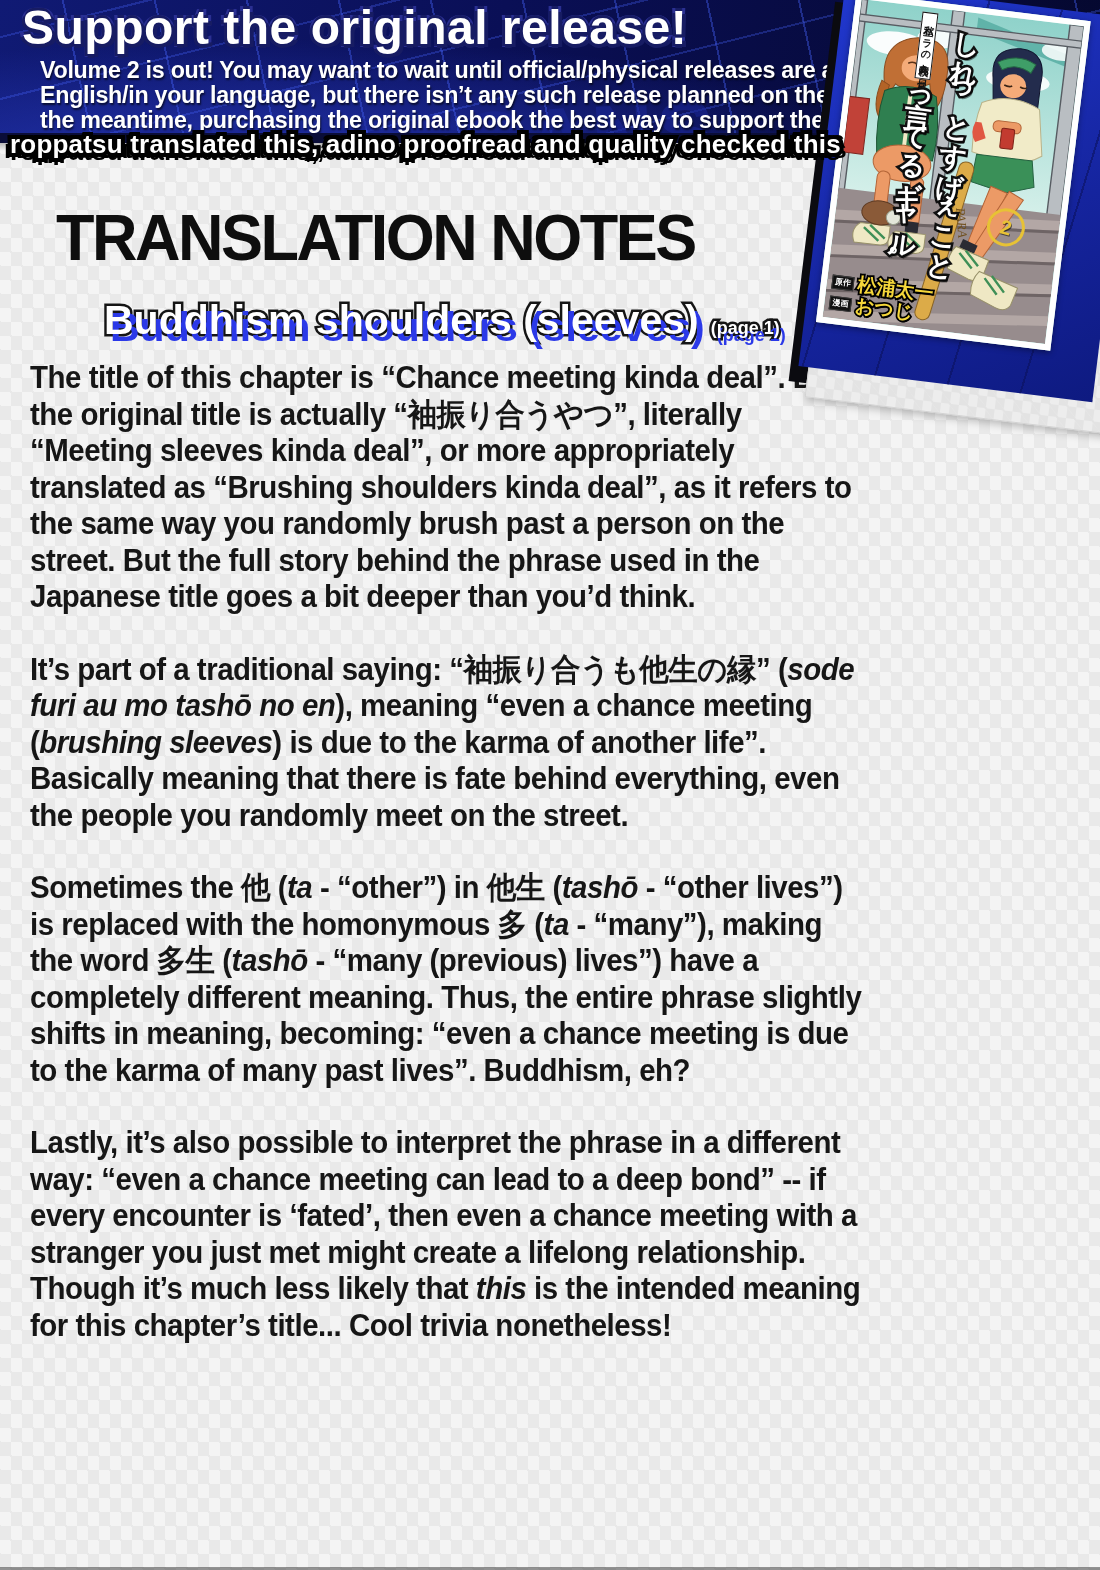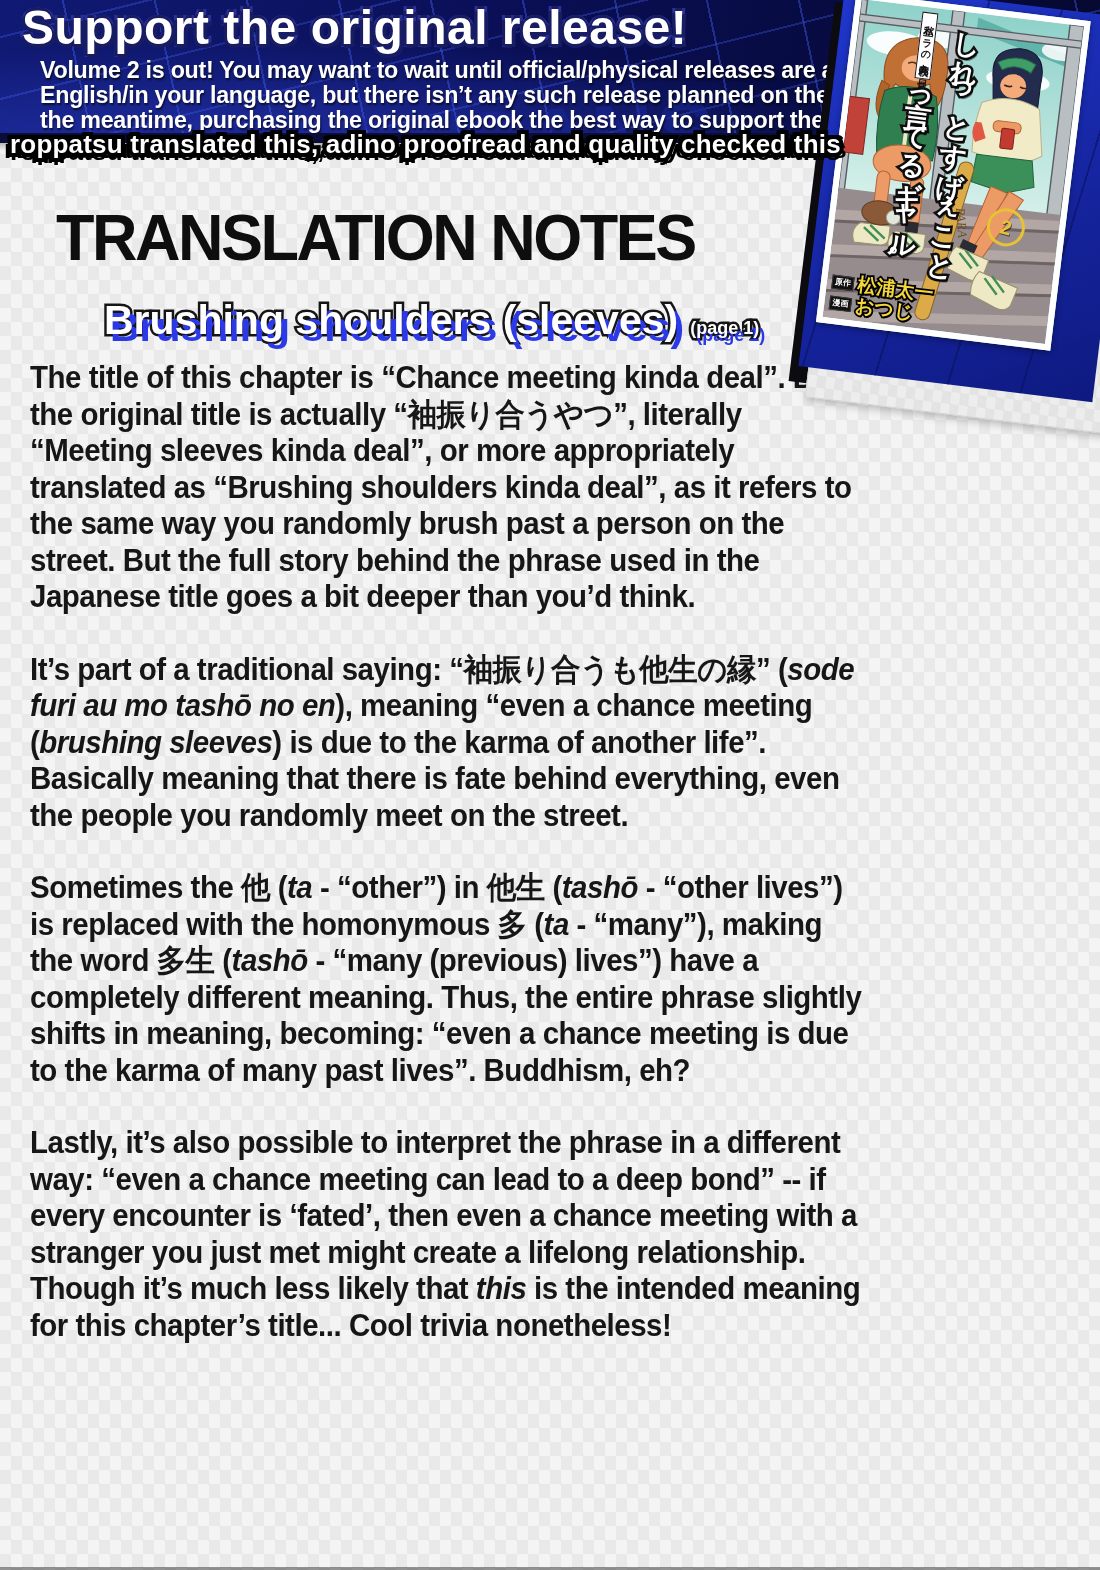--- a/index.html
+++ b/index.html
@@ -240,21 +240,21 @@
           </div>
           <div class="cv-author-row">
             <span class="cv-role">漫画</span>
             <span class="cv-aname">おつじ</span>
           </div>
         </div>
     </div>
   </div>
 
   <h2 class="page-title">TRANSLATION NOTES</h2>
-  <h3 class="note-title"><span>Brushing shoulders (sleeves)</span><span class="note-pageref">(page 1)</span></h3>
+  <h3 class="note-title"><span>Buddhism shoulders (sleeves)</span><span class="note-pageref">(page 1)</span></h3>
 
   <div class="paras" id="paragraphs">
       <div class="para">
         <div class="pline"><span>The title of this chapter is “Chance meeting kinda deal”. But</span></div>
         <div class="pline"><span>the original title is actually “袖振り合うやつ”, literally</span></div>
         <div class="pline"><span>“Meeting sleeves kinda deal”, or more appropriately</span></div>
         <div class="pline"><span>translated as “Brushing shoulders kinda deal”, as it refers to</span></div>
         <div class="pline"><span>the same way you randomly brush past a person on the</span></div>
         <div class="pline"><span>street. But the full story behind the phrase used in the</span></div>
         <div class="pline"><span>Japanese title goes a bit deeper than you’d think.</span></div>

